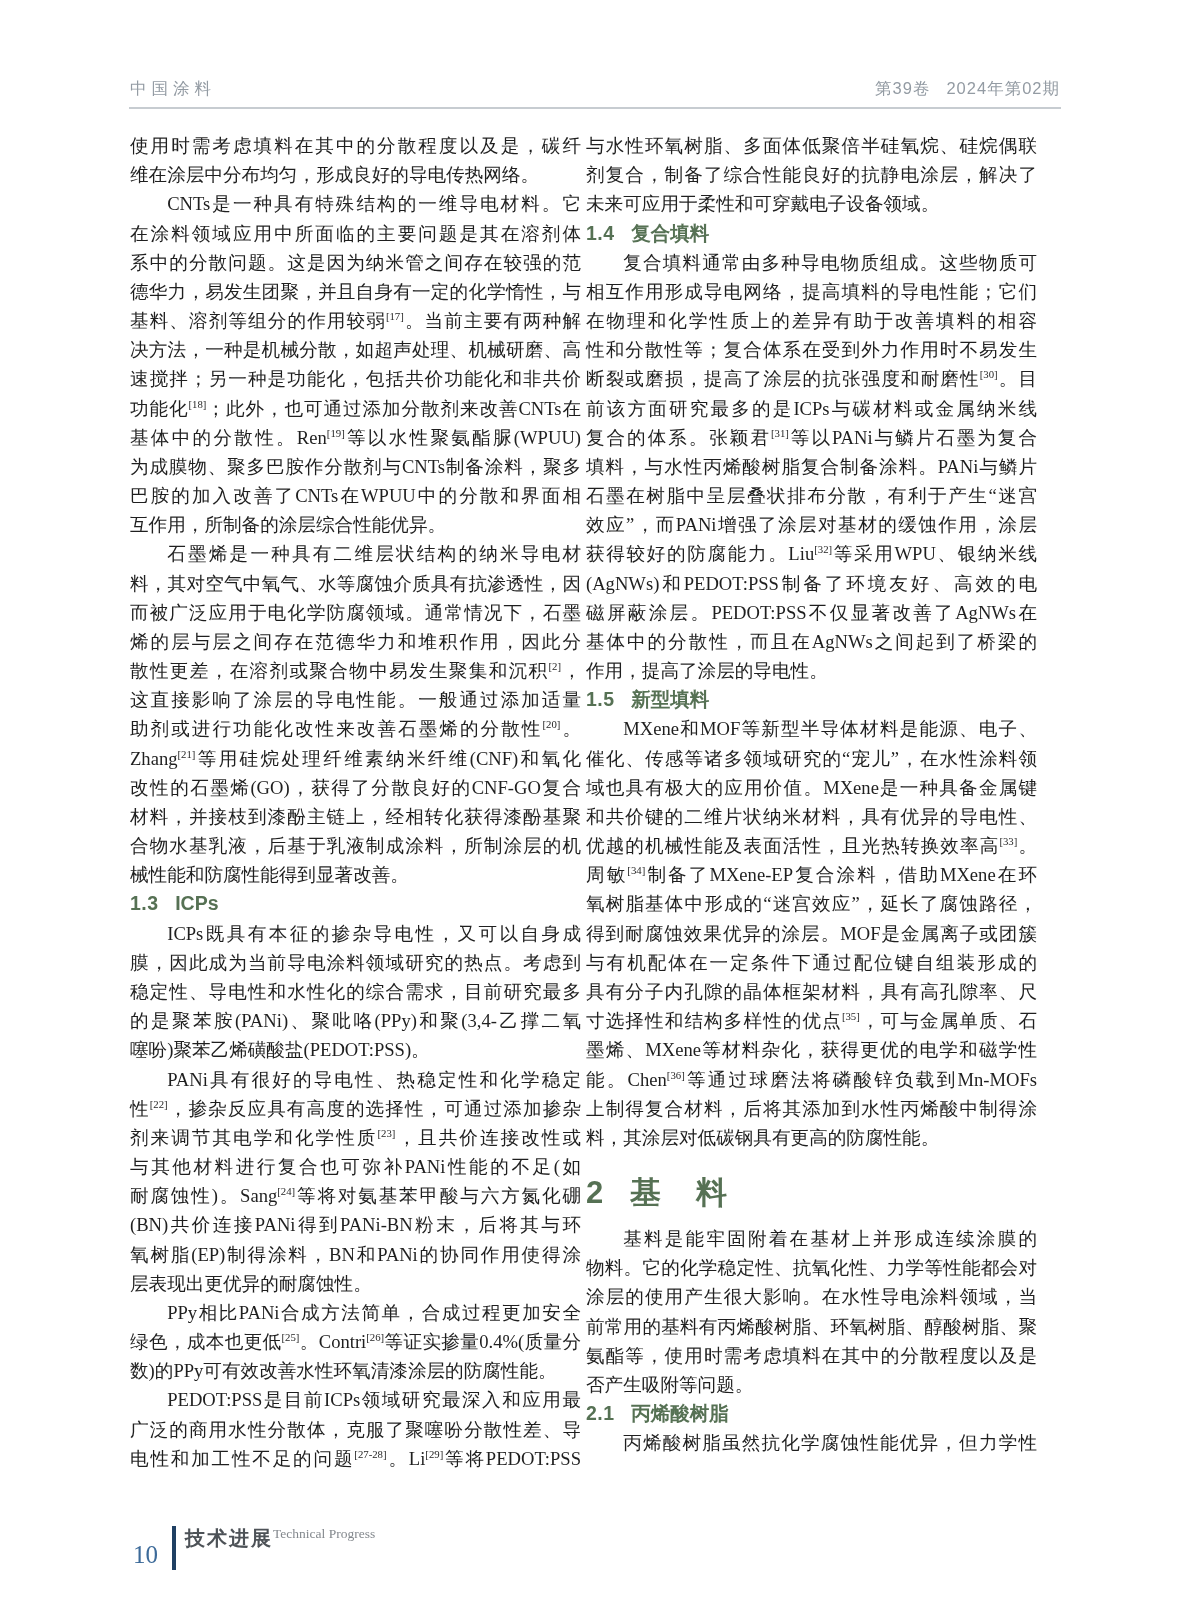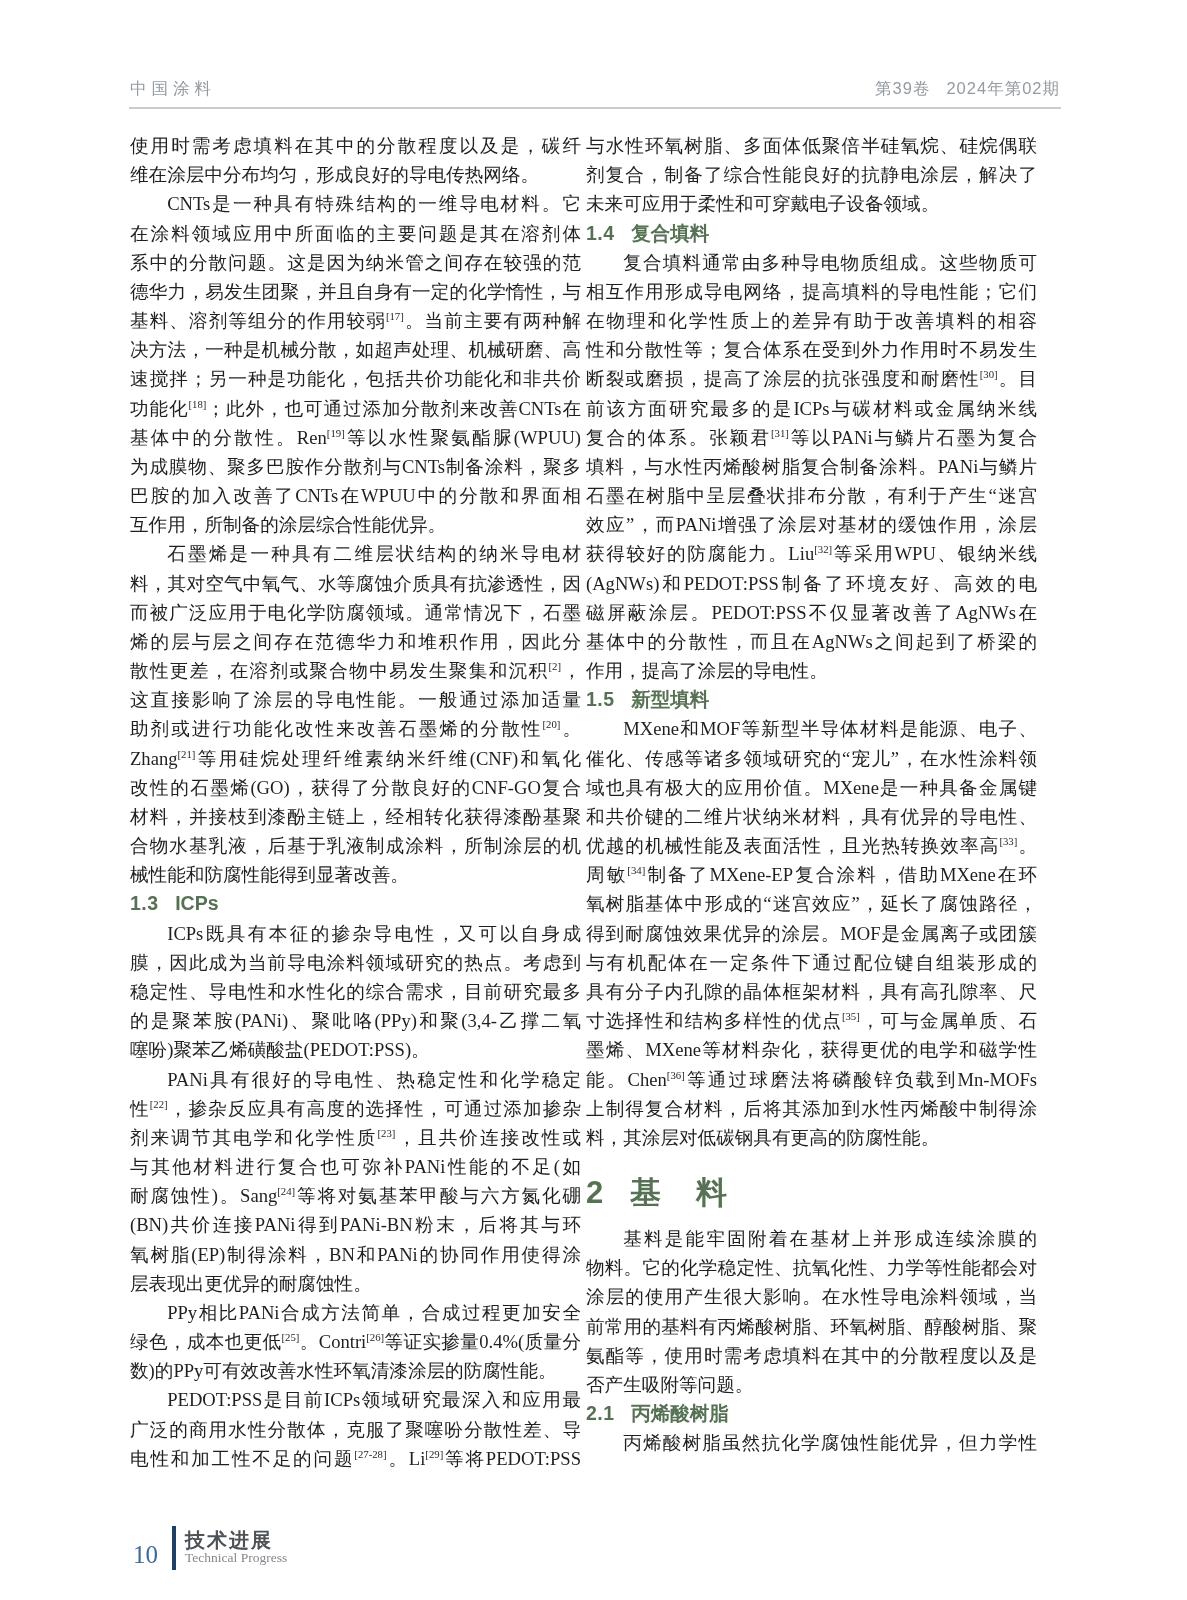--- a/index.html
+++ b/index.html
@@ -57,21 +57,21 @@
   .footer {
     position:absolute; left:133px; top:1526px; height:44px;
     display:flex; align-items:stretch;
   }
   .pageno {
     font-family:"Liberation Serif","DejaVu Serif",serif;
     font-size:25px; color:#3c6a99;
     align-self:flex-end; line-height:1; padding-bottom:3px; padding-right:14px;
   }
   .fbar { width:4px; background:#1f4063; margin-right:9px; }
-  .flabels { display:flex; flex-direction:column; justify-content:center; padding:1px 0 2px 0; }
+  .flabels { display:flex; flex-direction:row; justify-content:flex-end; padding:1px 0 2px 0; }
   .fcn {
     font-family:"Liberation Sans","DejaVu Sans",sans-serif;
     font-weight:700; font-size:20px; color:#4d5257; letter-spacing:2px; line-height:1.1;
   }
   .fen {
     font-family:"Liberation Serif","DejaVu Serif",serif;
     font-size:13.5px; color:#83888d; line-height:1.1;
   }
 </style>
 </head>

